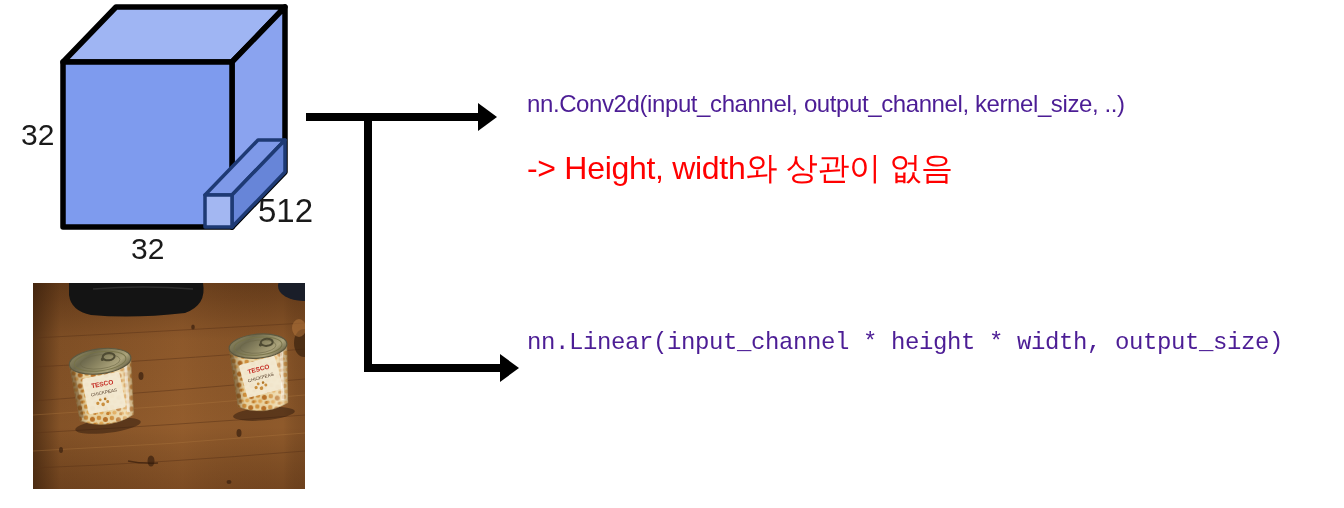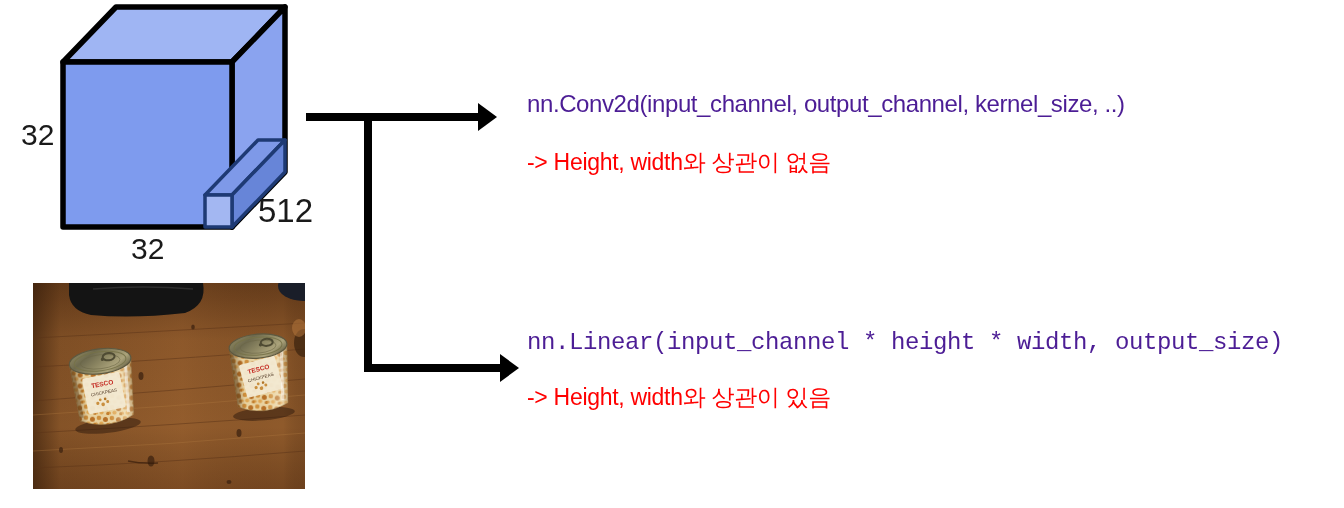--- a/index.html
+++ b/index.html
@@ -16,21 +16,21 @@
     position:absolute;color:#1A1A1A;line-height:1;white-space:nowrap;
   }
   #label-height{left:21px;top:120px;font-size:30px;}
   #label-width{left:131px;top:234px;font-size:30px;}
   #label-depth{left:258px;top:194px;font-size:33px;}
   .code-line{
     position:absolute;color:#4c1d95;font-size:24px;letter-spacing:-0.4px;
     line-height:1.2;white-space:nowrap;
   }
   .note-line{
-    position:absolute;color:#FF0000;font-size:23px;letter-spacing:-0.3px;
+    position:absolute;color:#FF0000;font-size:32px;letter-spacing:-0.3px;
     line-height:1.2;white-space:nowrap;
   }
   #code-conv{left:527px;top:90px;}
   #note-conv{left:527px;top:149px;}
   #code-linear{left:527px;top:329px;font-family:Liberation Mono, monospace;}
   #note-linear{left:527px;top:384px;}
   .photo{position:absolute;left:33px;top:283px;width:272px;height:206px;}
 </style>
 </head>
 <body>
@@ -57,21 +57,20 @@
     </g>
   </svg>
 
   <div class="dim-label" id="label-height">32</div>
   <div class="dim-label" id="label-width">32</div>
   <div class="dim-label" id="label-depth">512</div>
 
   <div class="code-line" id="code-conv">nn.Conv2d(input_channel, output_channel, kernel_size, ..)</div>
   <div class="note-line" id="note-conv">-&gt; Height, width와 상관이 없음</div>
   <div class="code-line" id="code-linear">nn.Linear(input_channel * height * width, output_size)</div>
-  <div class="note-line" id="note-linear">-&gt; Height, width와 상관이 있음</div>
 
   <svg class="photo" viewBox="0 0 272 206">
     <defs>
       <linearGradient id="wgV" x1="0" y1="0" x2="0" y2="1">
         <stop offset="0" stop-color="#3C1E0A" stop-opacity="0.5"></stop>
         <stop offset="0.28" stop-color="#3C1E0A" stop-opacity="0.08"></stop>
         <stop offset="0.7" stop-color="#3C1E0A" stop-opacity="0"></stop>
         <stop offset="1" stop-color="#46230C" stop-opacity="0.35"></stop>
       </linearGradient>
       <linearGradient id="wgH" x1="0" y1="0" x2="1" y2="0">

